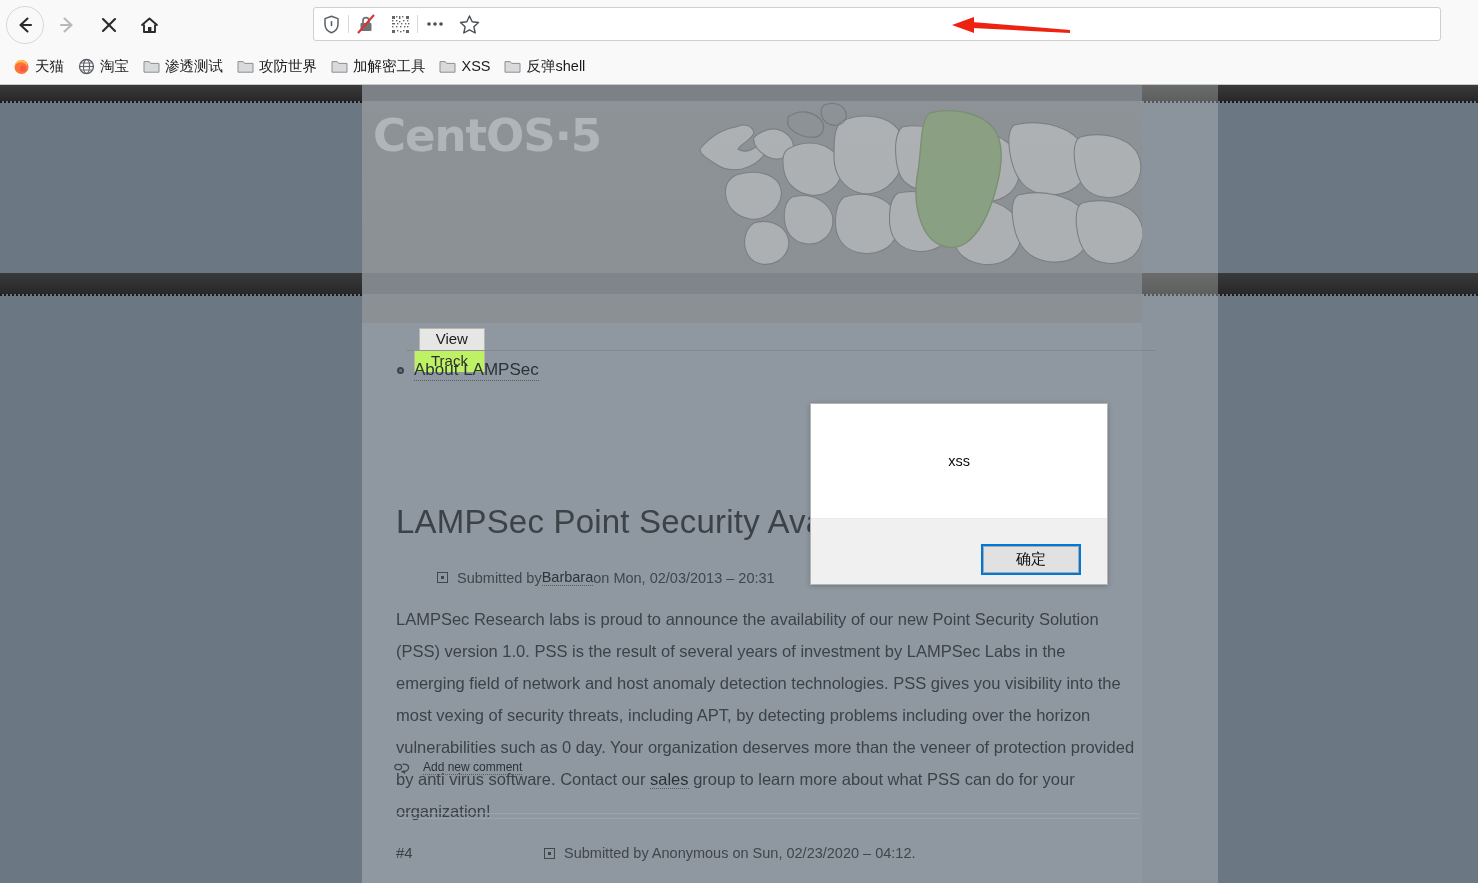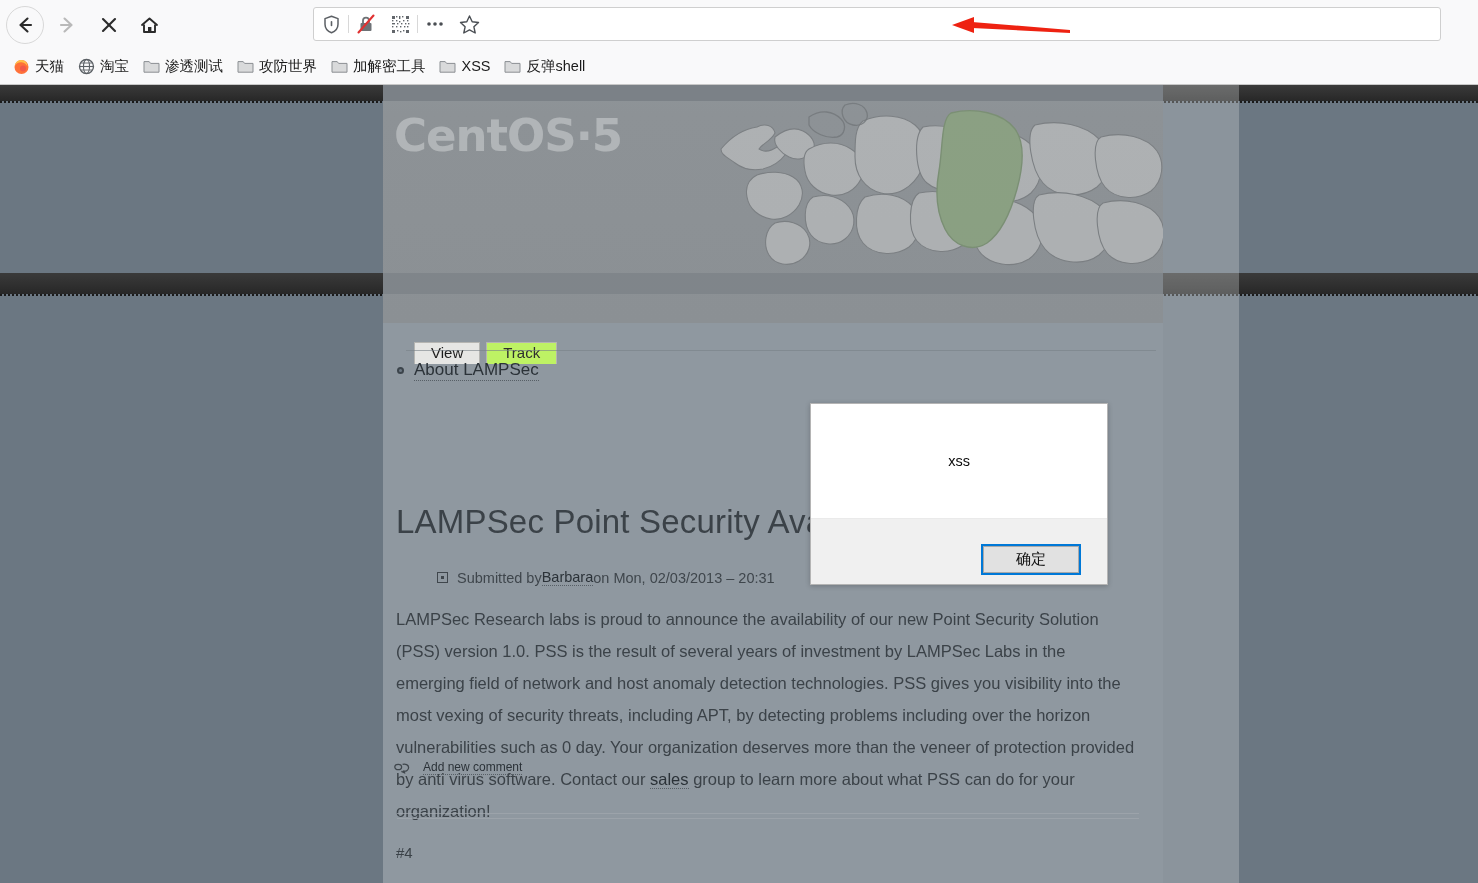--- a/index.html
+++ b/index.html
@@ -116,21 +116,21 @@
   #dark-band-mid    { top: 188px; height: 21px; }
   .dotted-edge {
     position: absolute; left: 0; width: 1478px; height: 2px;
     background-image: repeating-linear-gradient(to right,#1a1a1a 0px,#1a1a1a 2px,#6b7782 2px,#6b7782 4px);
   }
   #dotted-top { top: 16px; }
   #dotted-mid { top: 209px; }
 
   
   #content-column {
-    position: absolute; top: 0px; left: 383px;
+    position: absolute; top: 0px; left: 362px;
     width: 856px;
     height: 798px;
     background: rgba(205,208,210,0.33);
   }
   #banner {
     position: absolute; top: 0; left: 0;
     width: 780px; height: 238px;
     overflow: hidden;
     background: linear-gradient(to bottom, #8e9498 0%, #8d9296 12%, #8b9094 100%);
   }
@@ -159,20 +159,21 @@
     position: absolute; top: 238px; left: 0;
     width: 780px; height: 560px;
     background: rgba(190,194,197,0.10);
   }
 
   
   #tabs {
     position: absolute; top: 243px; left: 414px;
     display: flex; align-items: flex-end;
     height: 36px;
+    flex-direction: column;
   }
   .tab {
     font-size: 15px;
     color: #2e2e2e;
     padding: 2px 16px 3px 16px;
     margin-right: 6px;
     background: #bef264;
     border: 1px solid #b5b5b2;
     border-bottom: none;
     cursor: default;
@@ -575,20 +576,24 @@
         <path d="M8.6 3.4 C11.6 2.6 14.4 4 14.6 6.4 C14.8 9 12 10.8 9.4 10 L10.8 12 L7.4 10.4" fill="none" stroke="#3f464c" stroke-width="1.3" stroke-linejoin="round"></path>
       </svg>
       <span class="dotted-link">Add new comment</span>
     </div>
 
     <div class="hr-line" id="hr-1"></div>
     <div class="hr-line" id="hr-2"></div>
 
     <div id="comment-number">#4</div>
 
+    <div id="comment-submitted">
+      <span class="sq-icon"></span>
+      <span>Submitted by Anonymous on Sun, 02/23/2020 – 04:12.</span>
+    </div>
 
   </div>
 
   <div id="modal-dialog">
     <div id="modal-message-area">
       <span id="modal-message">xss</span>
     </div>
     <div id="modal-button-bar">
       <div id="modal-ok-button">确定</div>
     </div>

